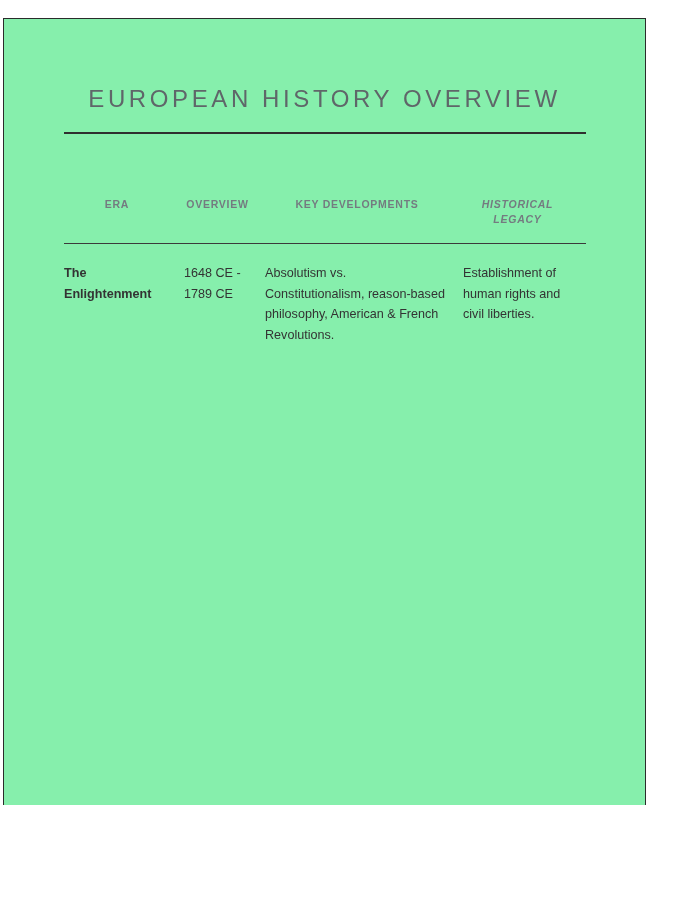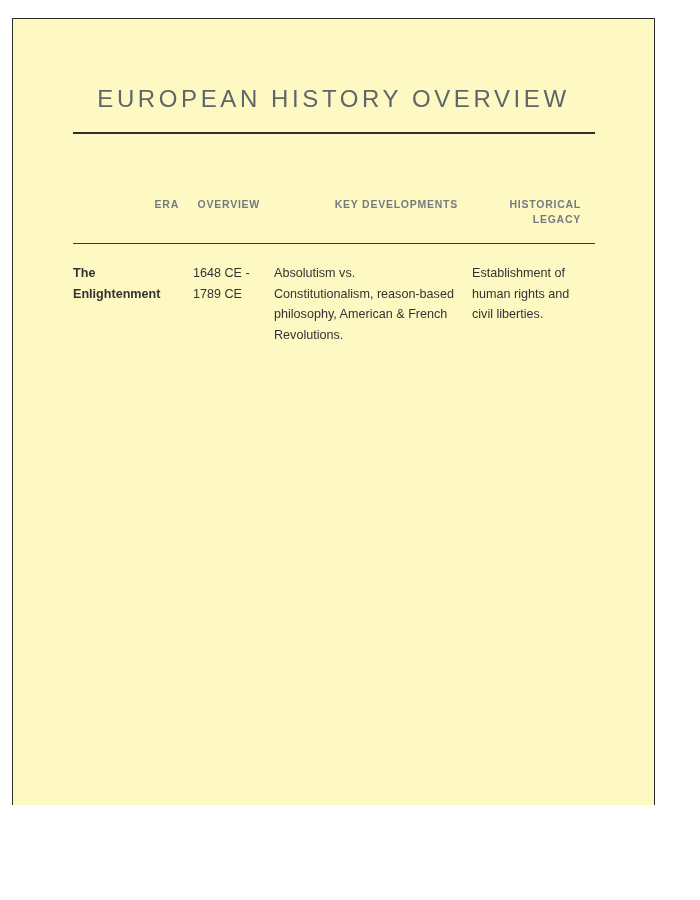--- a/index.html
+++ b/index.html
@@ -10,31 +10,31 @@
   body {
     width: 700px;
     height: 900px;
     font-family: "Liberation Sans", sans-serif;
     -webkit-font-smoothing: antialiased;
     overflow: hidden;
   }
 
   .page-frame {
     position: absolute;
-    left: 12px;
+    left: 3px;
     top: 18px;
     width: 643px;
     height: 787px;
     border-left: 1.5px solid #2b2b2b;
     border-top: 1.5px solid #2b2b2b;
     border-right: 1.5px solid #2b2b2b;
     border-bottom: none;
     box-sizing: border-box;
     overflow: hidden;
-    background: #fef9c3;
+    background: #86efac;
   }
 
   .doc-title {
     position: absolute;
     left: 0;
     right: 0;
     top: 66px;
     text-align: center;
     font-size: 24px;
     font-weight: 400;
@@ -60,32 +60,33 @@
     width: 522px;
   }
 
   table.era-table {
     width: 522px;
     border-collapse: collapse;
     table-layout: fixed;
   }
 
   table.era-table th {
-    text-align: right;
+    text-align: center;
     vertical-align: top;
     font-size: 10.5px;
     font-weight: bold;
     letter-spacing: 0.75px;
     color: #747b80;
     padding: 0 14px 16px 0;
     border-bottom: 1.2px solid #3a3a3a;
     line-height: 1.45;
   }
 
   table.era-table th.legacy-head {
+    font-style: italic;
   }
 
   table.era-table td {
     vertical-align: top;
     font-size: 12.6px;
     color: #333333;
     line-height: 1.62;
     padding: 19px 14px 22px 0;
     border-bottom: 1px solid #e9e9e9;
   }

